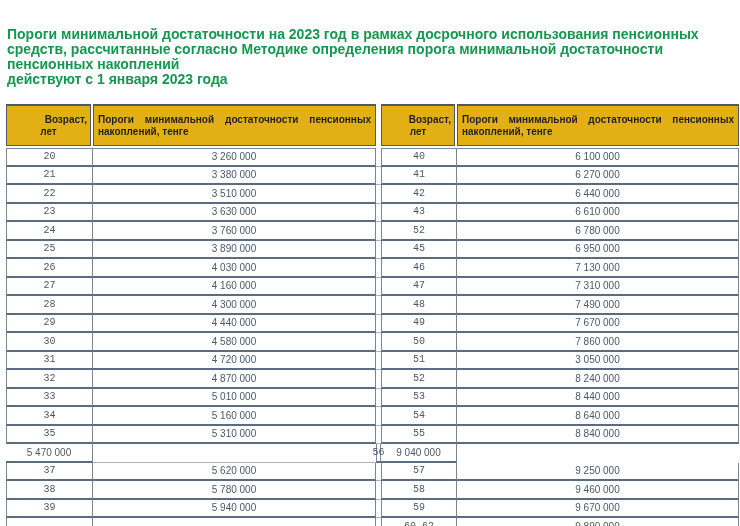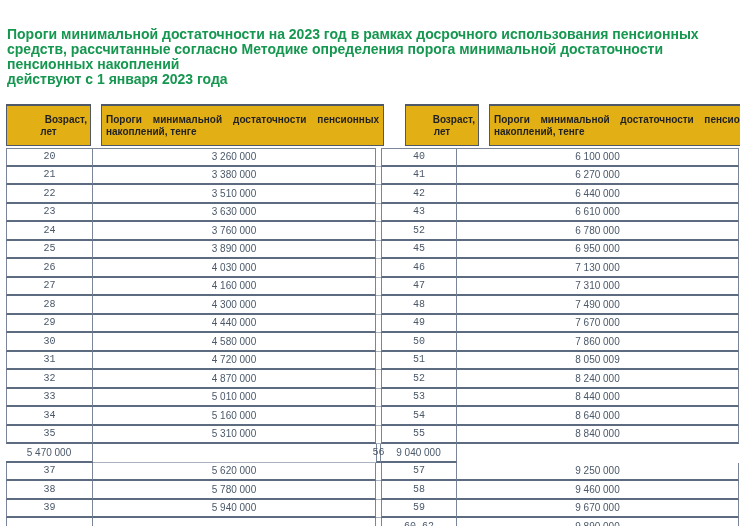--- a/index.html
+++ b/index.html
@@ -14,21 +14,21 @@
     font-size: 14px; line-height: 15px; font-weight: bold;
     color: var(--title_green); white-space: nowrap;
   }
   
   .table-wrap { margin: 17px 6px 0 6px; }
   .hrow, .brow {
     display: grid;
     grid-template-columns: 87px 283px 5px 76px 282px;
   }
   
-  .hrow { margin-bottom: 2px; gap: 8px; }
+  .hrow { margin-bottom: 2px; }
   .hcell {
     background: var(--header_bg);
     border: 1px solid var(--header_border);
     border-top-width: 2px;
     height: 42px;
     color: #1f2125; font-size: 10px; font-weight: bold; line-height: 12px;
   }
   .agehead {
     margin-right: 2px;
     display: flex; flex-direction: column; justify-content: center;
@@ -154,21 +154,21 @@
         <div class="cell">4 580 000</div>
         <div class="gapcol"></div>
         <div class="cell first">50</div>
         <div class="cell">7 860 000</div>
       </div>
       <div class="brow">
         <div class="cell first">31</div>
         <div class="cell">4 720 000</div>
         <div class="gapcol"></div>
         <div class="cell first">51</div>
-        <div class="cell">8 050 009</div>
+        <div class="cell">3 050 000</div>
       </div>
       <div class="brow">
         <div class="cell first">32</div>
         <div class="cell">4 870 000</div>
         <div class="gapcol"></div>
         <div class="cell first">52</div>
         <div class="cell">8 240 000</div>
       </div>
       <div class="brow">
         <div class="cell first">33</div>

